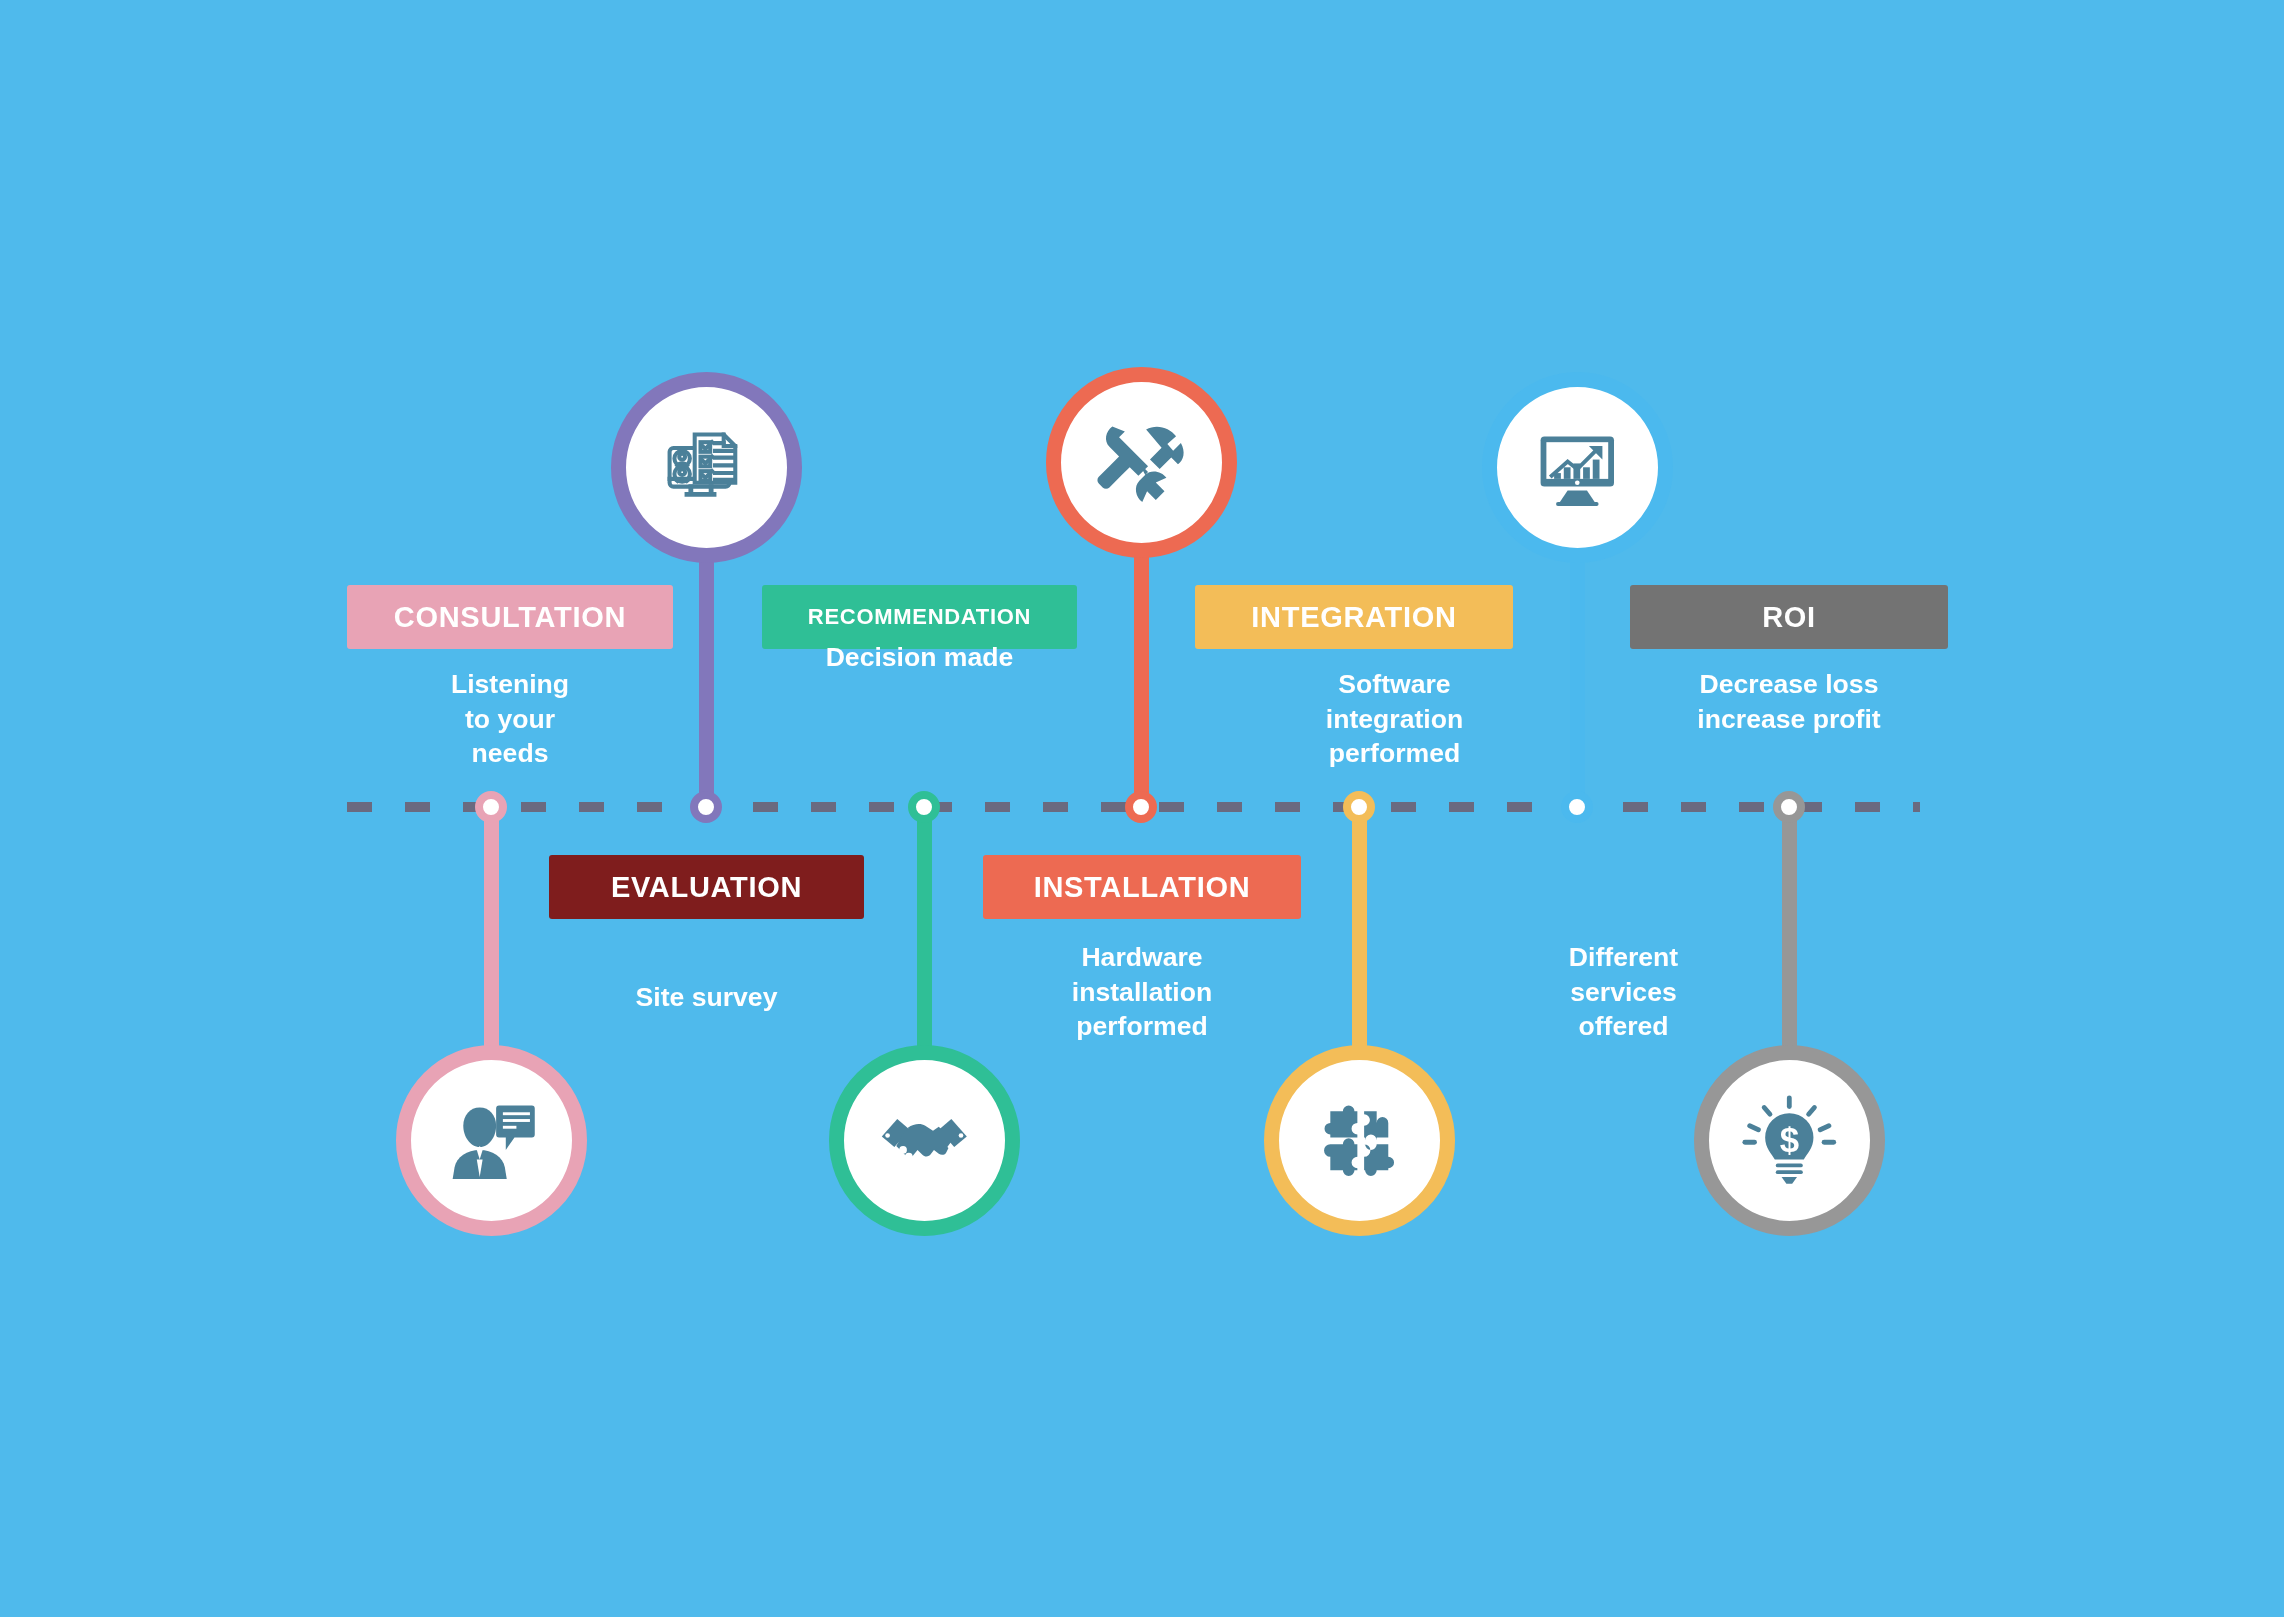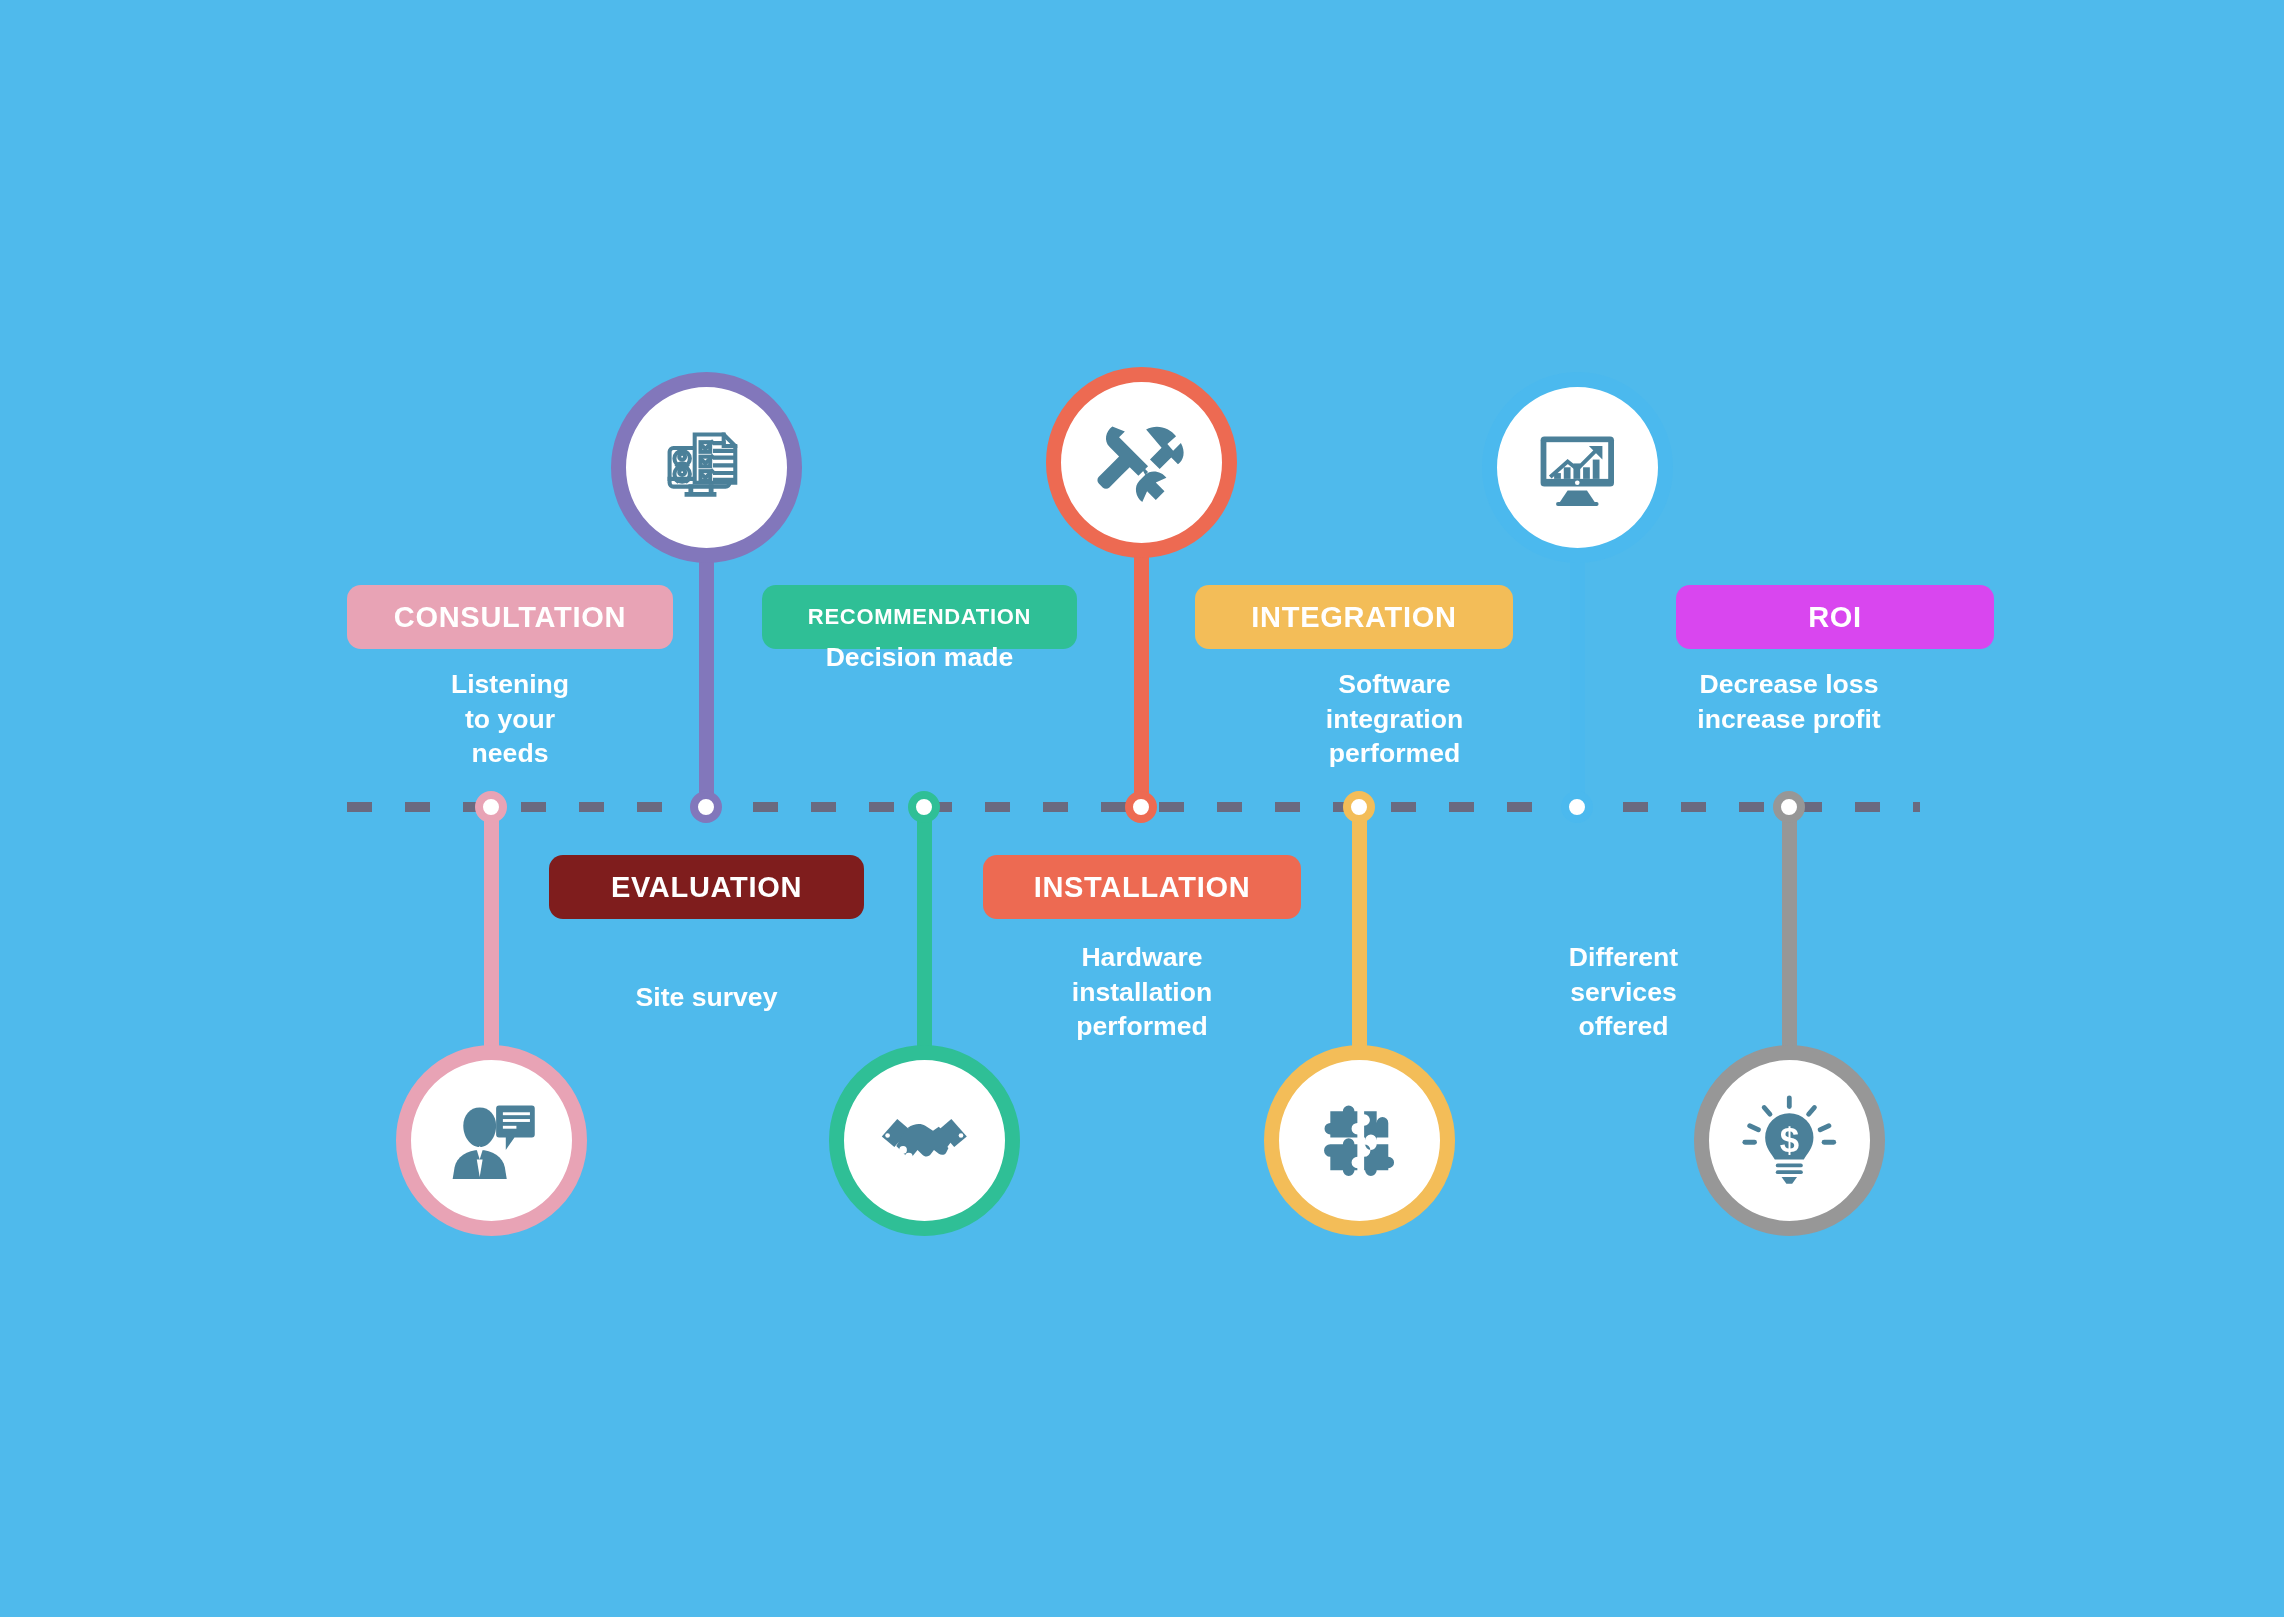--- a/index.html
+++ b/index.html
@@ -52,21 +52,21 @@
     background:#FFFFFF;
     box-sizing:border-box;
     display:flex;align-items:center;justify-content:center;
   }
   .medallion svg{width:60%;height:60%;display:block;}
 
   
   .pill{
     position:absolute;
     height:64px;
-    border-radius:14px;
+    border-radius:3px;
     display:flex;align-items:center;justify-content:center;
     padding:0 19.6px;
     box-sizing:border-box;
     white-space:nowrap;
   }
   .pill .pill-text{
     color:#FFFFFF;
     font-weight:bold;
     font-size:29px;
     letter-spacing:0.7px;
@@ -253,19 +253,19 @@
 performed</div>
     <div class="pill" style="left: 1195px; top: 585px; width: 318px; background: rgb(243, 189, 88);">
       <span class="pill-text">INTEGRATION</span>
     </div>
     <div class="desc left" style="left: 1273px; top: 667px; width: 243px;">Software
 integration
 performed</div>
     <div class="desc left" style="left: 1502px; top: 940px; width: 243px;">Different
 services
 offered</div>
-    <div class="pill" style="left: 1630px; top: 585px; width: 318px; background: #d946ef; margin-left: 46px;">
+    <div class="pill" style="left: 1630px; top: 585px; width: 318px; background: #737373;">
       <span class="pill-text">ROI</span>
     </div>
     <div class="desc center" style="left: 1630px; top: 667px; width: 318px;">Decrease loss
 increase profit</div>
   </div>
 
 
 </body></html>

